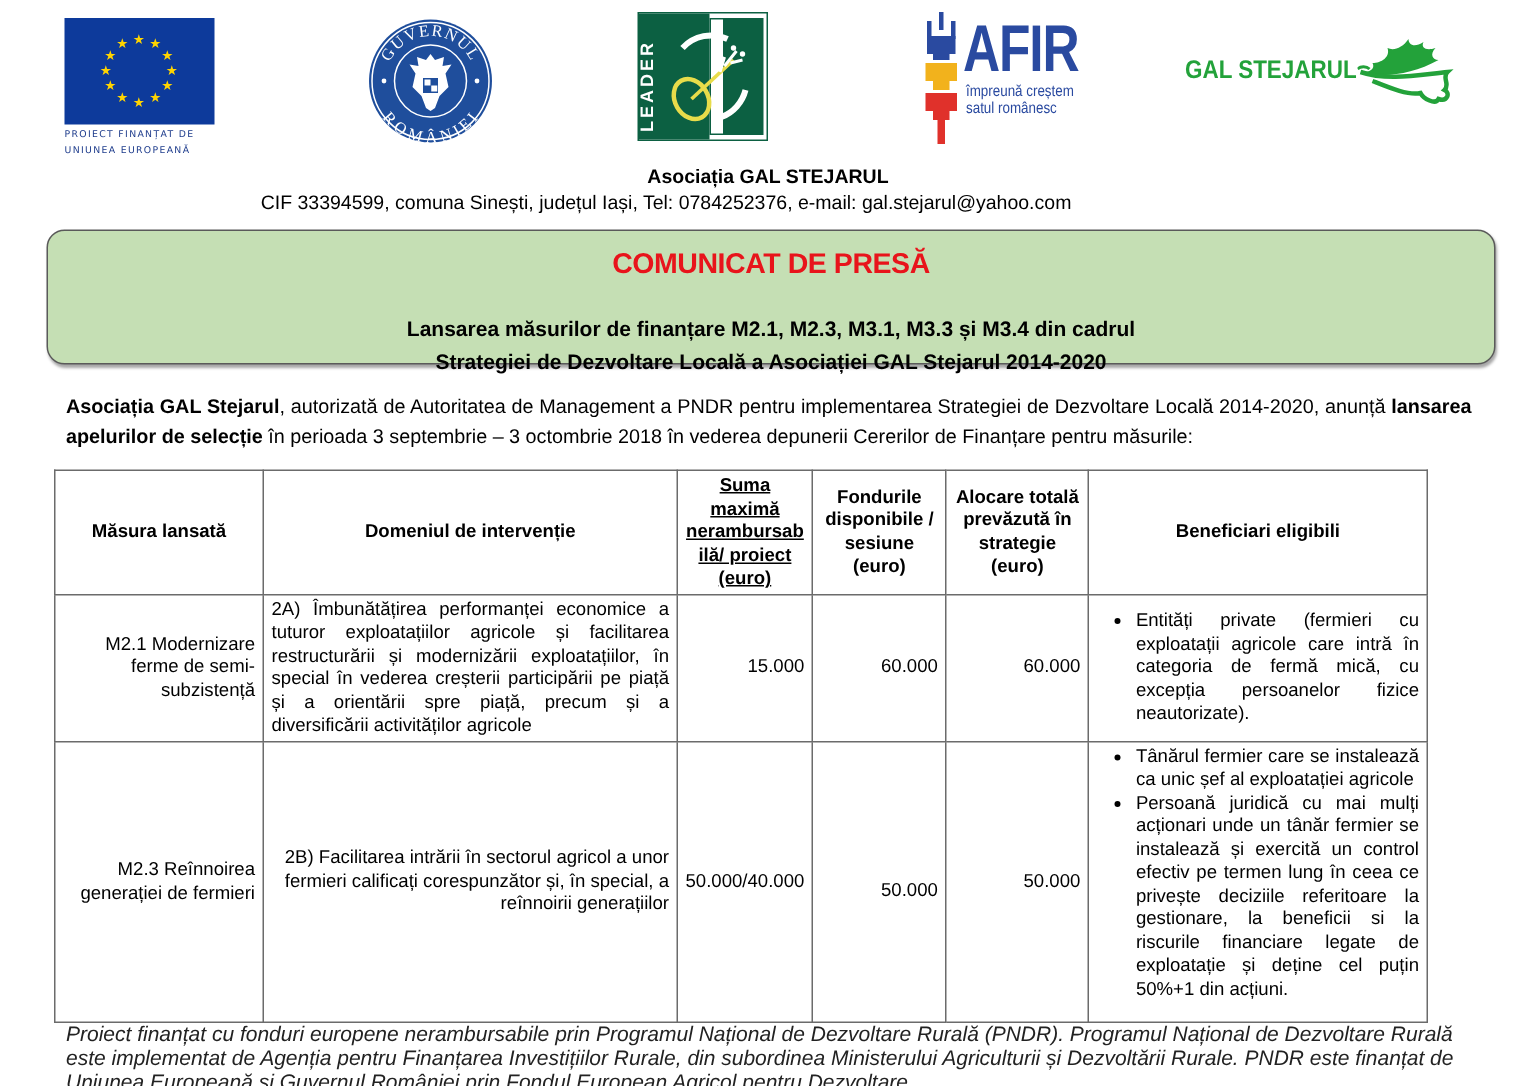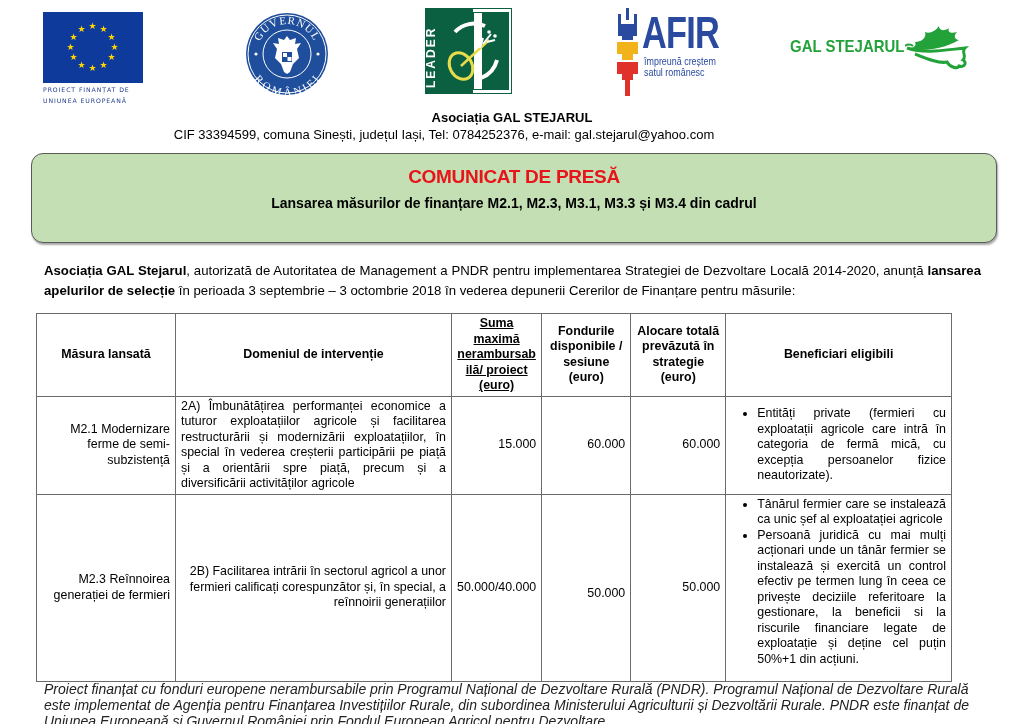--- a/index.html
+++ b/index.html
@@ -152,21 +152,22 @@
     <path d="M 2 22 C 20 28, 40 24, 60 22 C 56 26, 62 30, 58 34 C 62 36, 60 42, 54 40 C 52 44, 44 40, 42 36 C 34 38, 20 32, 10 28" fill="none" stroke="#23a23a" stroke-width="3"></path>
     <path d="M 0 20 C 2 18, 6 18, 8 20" fill="none" stroke="#23a23a" stroke-width="2"></path>
   </svg>
 </div>
 
 <div class="abs org-name">Asociația GAL STEJARUL</div>
 <div class="abs org-contact">CIF 33394599, comuna Sinești, județul Iași, Tel: 0784252376,  e-mail: gal.stejarul@yahoo.com</div>
 
 <div class="abs press-box">
   <div class="press-title">COMUNICAT DE PRESĂ</div>
-  <div class="press-sub" style="margin-top:4px">Lansarea măsurilor de finanțare M2.1, M2.3, M3.1, M3.3 și M3.4 din cadrul</div>
+  <div class="press-sub" style="margin-top:20px">Lansarea măsurilor de finanțare M2.1, M2.3, M3.1, M3.3 și M3.4 din cadrul</div>
+  <div class="press-sub">Strategiei de Dezvoltare Locală a Asociației GAL Stejarul 2014-2020</div>
 </div>
 
 <div class="abs intro"><b>Asociația GAL Stejarul</b><span>, autorizată de Autoritatea de Management a PNDR pentru implementarea Strategiei de Dezvoltare Locală 2014-2020, anunță </span><b>lansarea apelurilor de selecție</b><span> în perioada 3 septembrie – 3 octombrie 2018 în vederea depunerii Cererilor de Finanțare pentru măsurile:</span></div>
 
 <table class="measures">
   <thead>
     <tr>
       <th class="col1">Măsura lansată</th>
       <th class="col2">Domeniul de intervenție</th>
       <th class="col3">Suma maximă nerambursab ilă/ proiect (euro)</th>

